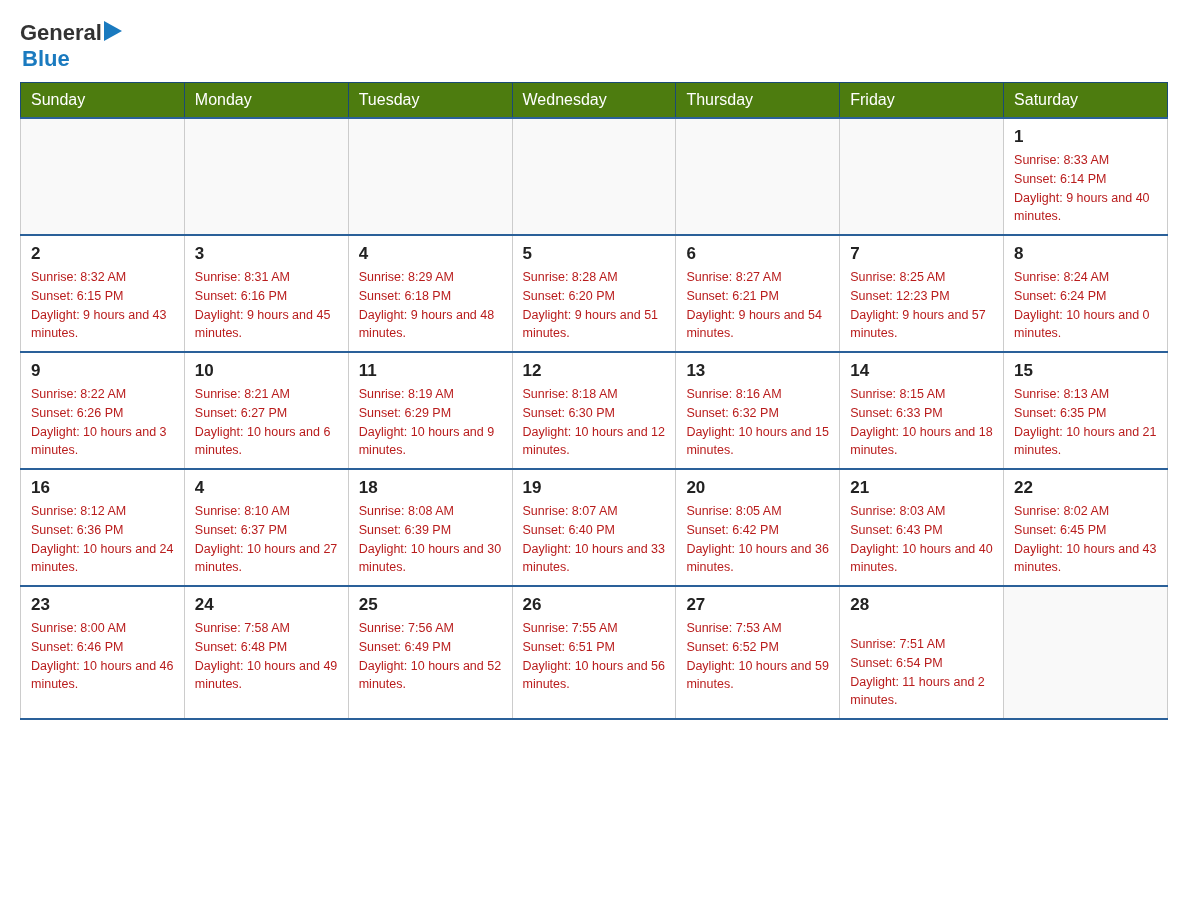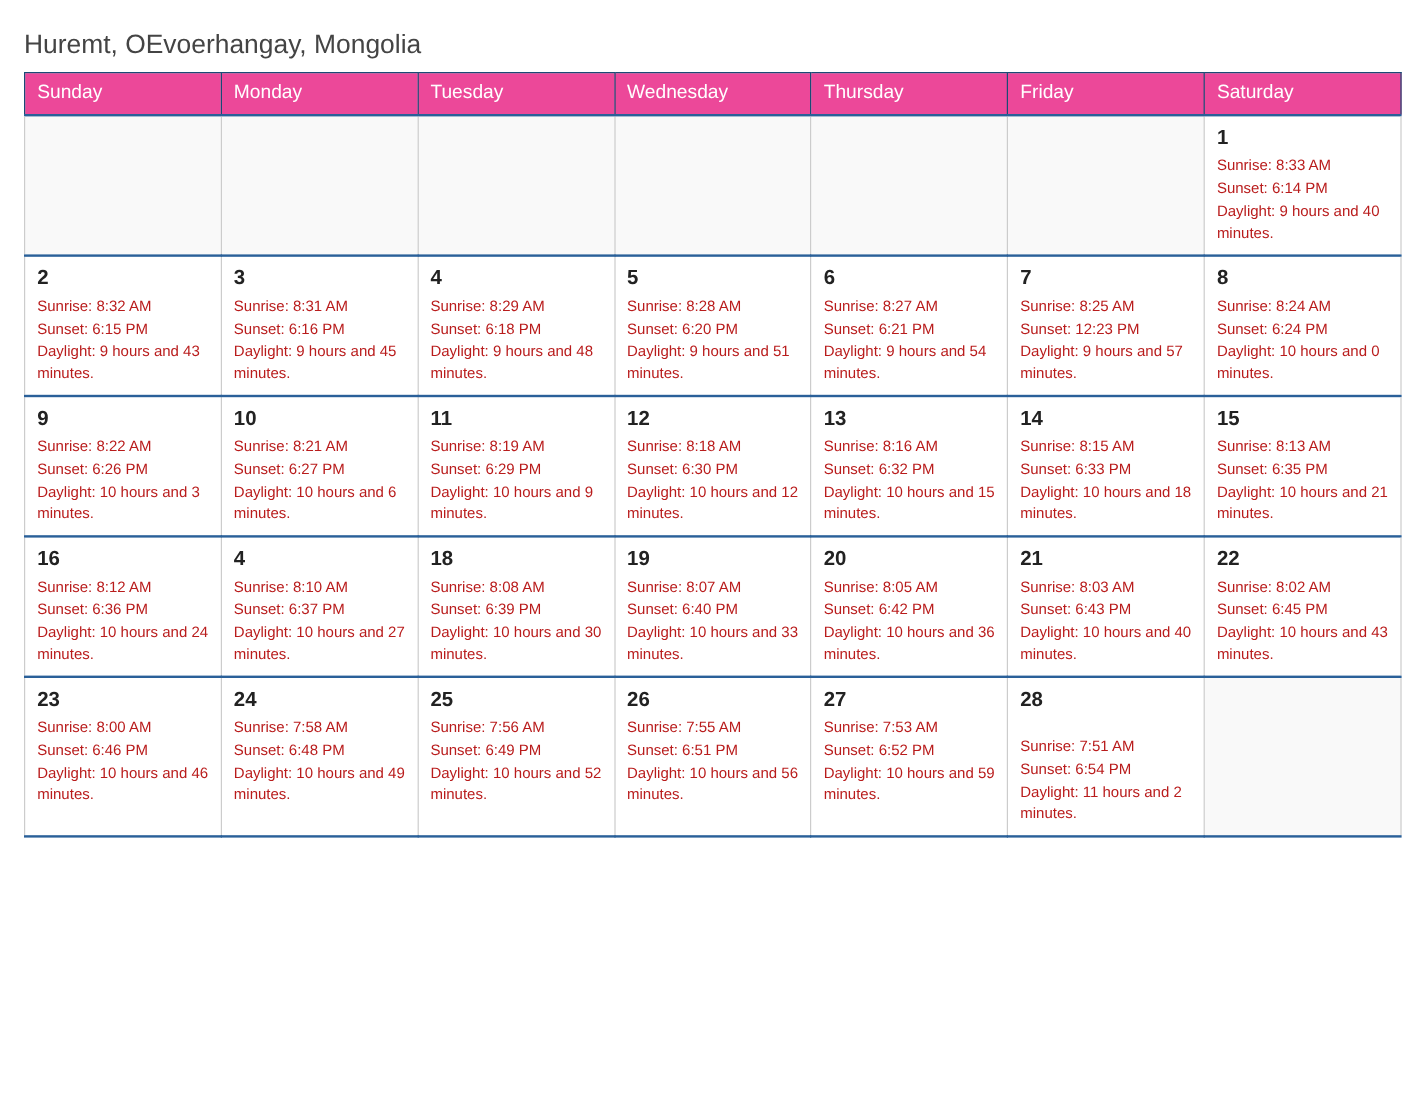--- a/index.html
+++ b/index.html
@@ -49,21 +49,21 @@
       font-size: 22px;
       color: #444;
       margin-top: 4px;
     }
     .calendar {
       width: 100%;
       border-collapse: collapse;
       margin-top: 10px;
     }
     .calendar th {
-      background-color: #ec4899;
+      background-color: #4d7c0f;
       color: #fff;
       font-size: 16px;
       font-weight: normal;
       padding: 8px 10px;
       text-align: left;
       border: 1px solid #1a4a75;
     }
     .calendar td {
       width: calc(100% / 7);
       vertical-align: top;
@@ -90,22 +90,32 @@
       line-height: 1.5;
     }
     .calendar tr {
       border-bottom: 2px solid #2a6099;
     }
   </style>
 </head>
 <body>
 
 <div class="header">
+  <div class="logo-wrapper">
+    <div class="logo-line1">
+      <span class="logo-general">General</span>
+      <div style="position:relative; display:inline-block; margin-left:2px;">
+        <svg width="18" height="20" viewBox="0 0 18 20">
+          <polygon points="0,0 18,10 0,20" fill="#1a7abf"></polygon>
+        </svg>
+      </div>
+    </div>
+    <div class="logo-line2">Blue</div>
+  </div>
   <div class="title-block">
-    <div class="location-title">Huremt, OEvoerhangay, Mongolia</div>
   </div>
 </div>
 
 <table class="calendar">
   <thead>
     <tr>
     <th>Sunday</th>
         <th>Monday</th>
         <th>Tuesday</th>
         <th>Wednesday</th>

